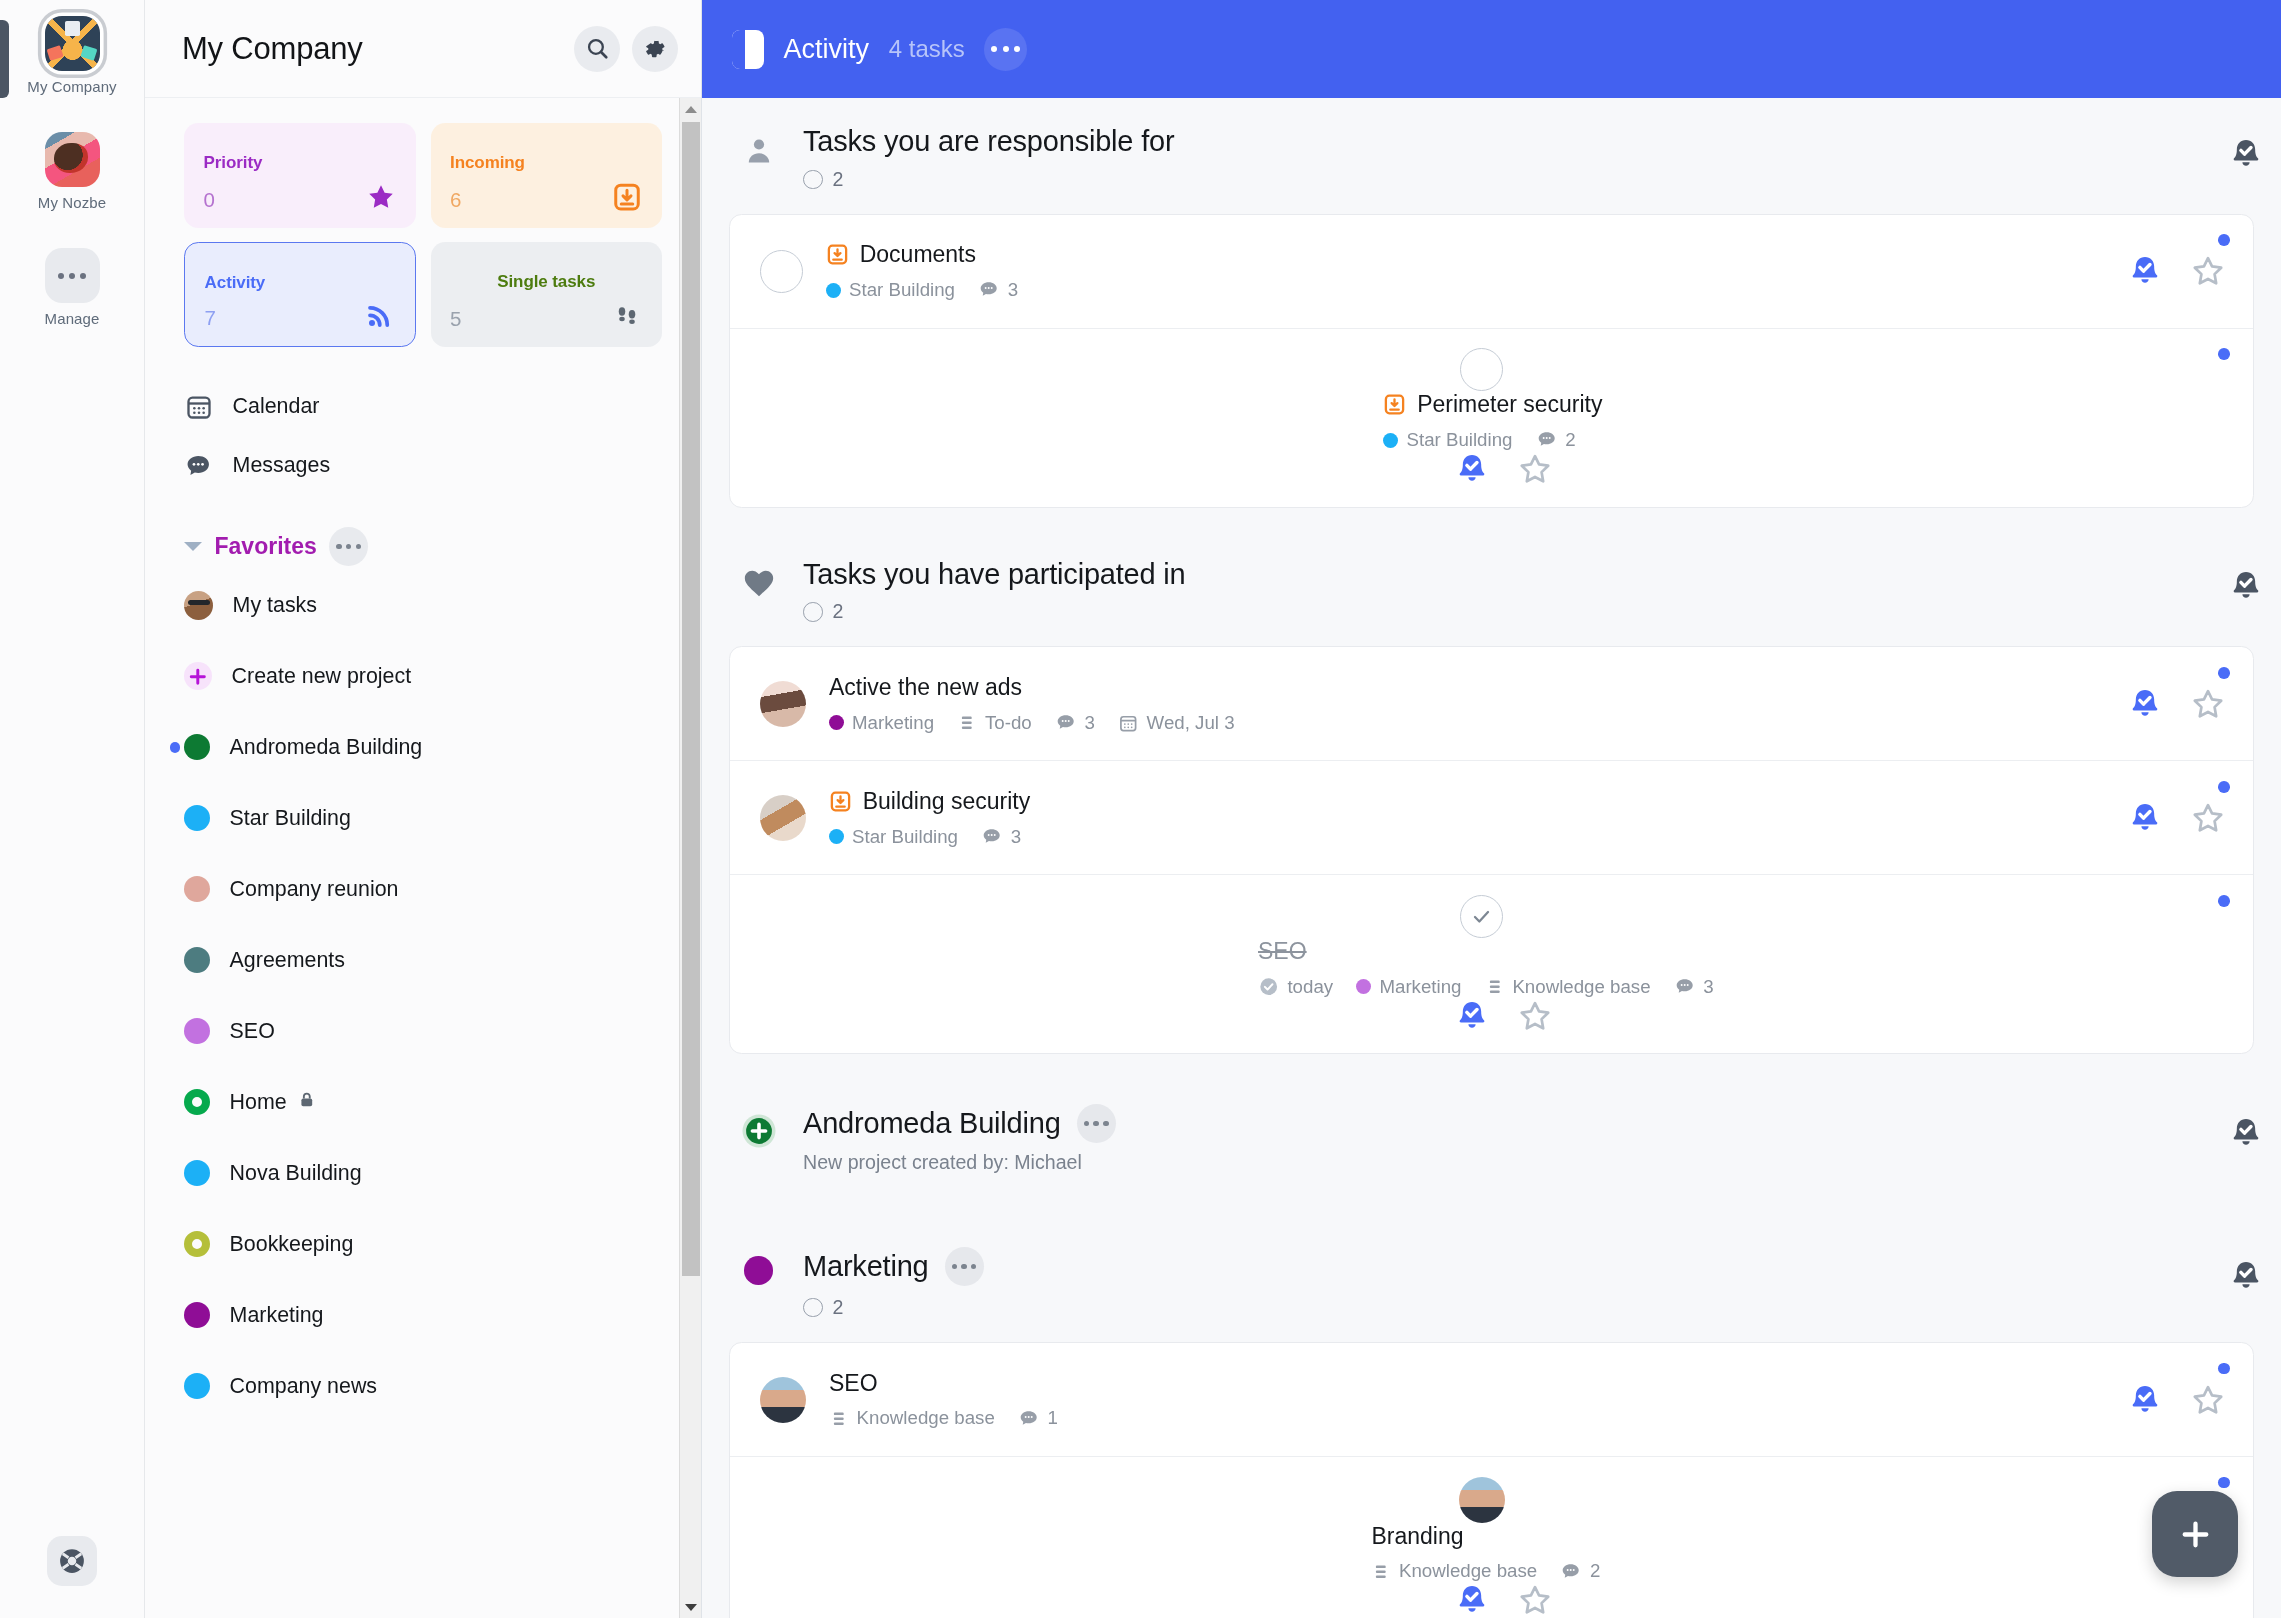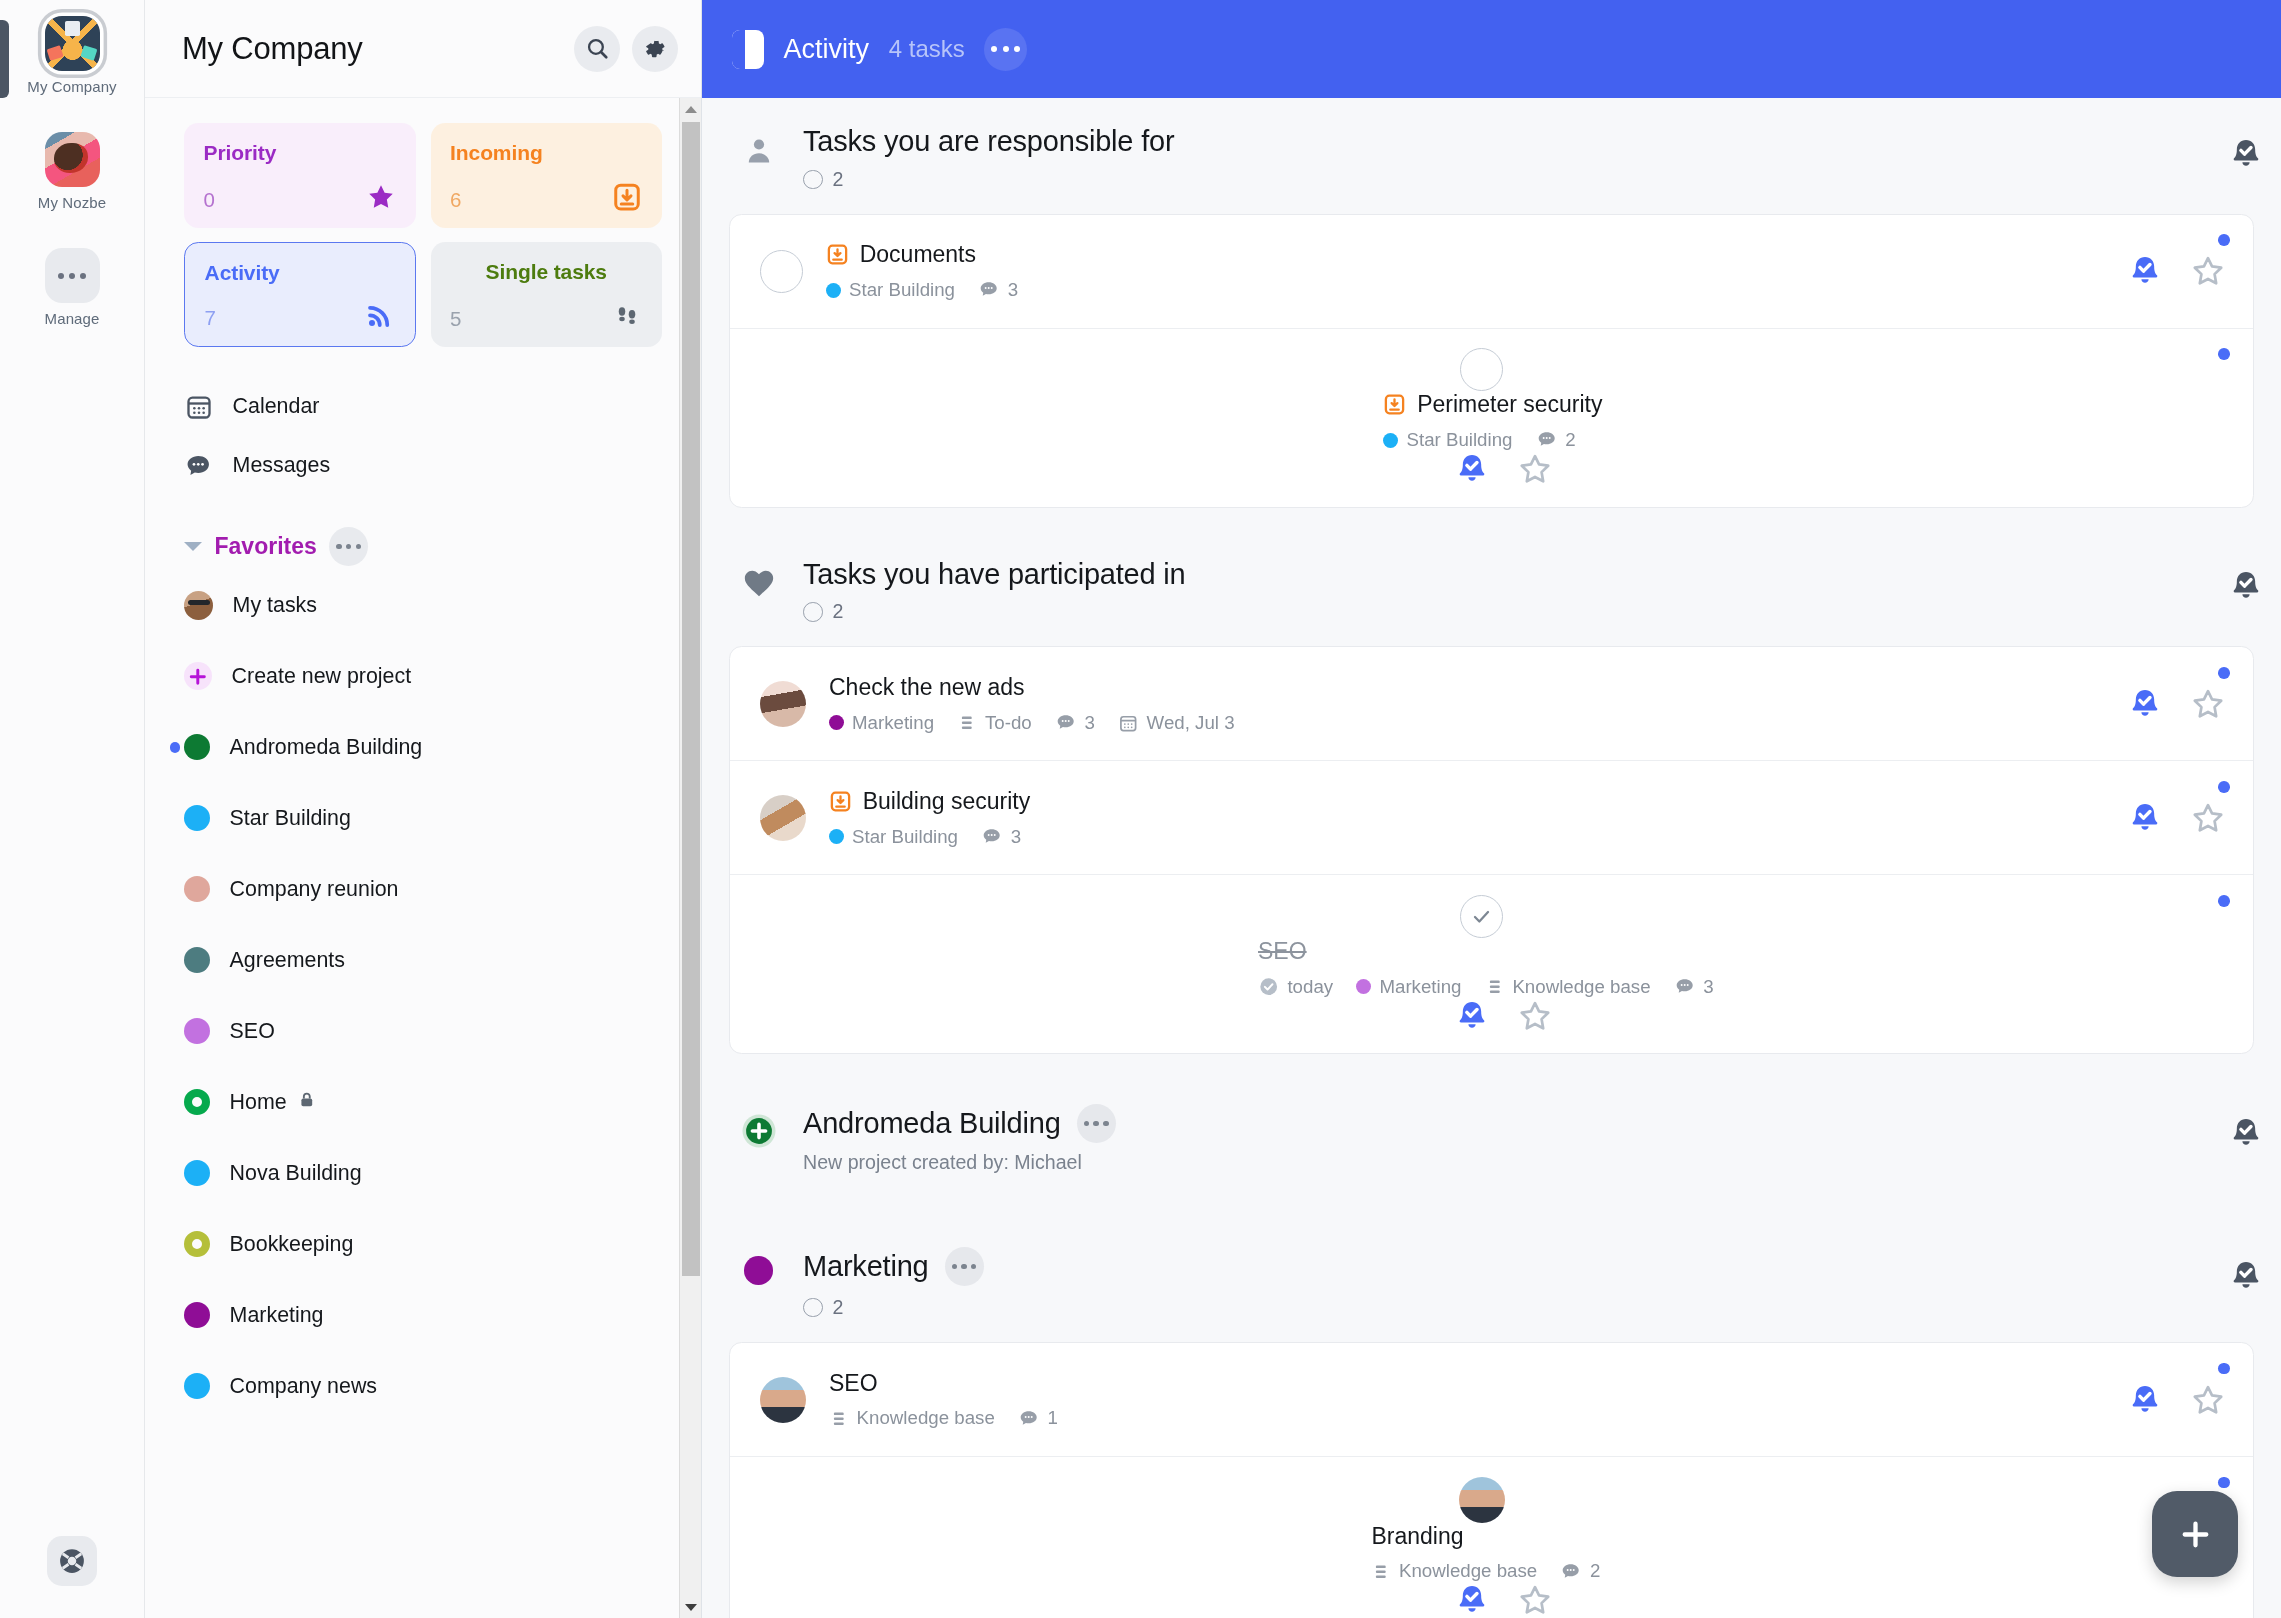--- a/index.html
+++ b/index.html
@@ -77,21 +77,21 @@
   .circ-btn {
     width: 46px; height: 46px; border-radius: 50%; background: #e9ebef;
     display:flex; align-items:center; justify-content:center; cursor:pointer;
   }
   .sb-scroll { flex: 1; overflow: hidden; padding: 0 0 0 0; position:relative;}
   .sb-inner { padding: 25px 39px 0 39px; }
 
   .tiles { display: grid; grid-template-columns: 1fr 1fr; gap: 14.3px 15px; }
   .tile { border-radius: 14.3px; padding: 18px 19.6px 16px 19.6px; height: 105px;
           display:flex; flex-direction:column; justify-content:space-between; cursor:pointer;}
-  .tile-name { font-size: 21px; font-weight: 600; letter-spacing:-0.1px;}
+  .tile-name { font-size: 17px; font-weight: 600; letter-spacing:-0.1px;margin-top:12px;}
   .tile-row { display:flex; align-items:flex-end; justify-content:space-between;}
   .tile-count { font-size: 20.5px; }
   .tile-priority { background: #f9eefb; }
   .tile-priority .tile-name { color: #9b2bc4; }
   .tile-priority .tile-count { color: #b572cf; }
   .tile-incoming { background: #fdf0e0; }
   .tile-incoming .tile-name { color: #f58220; }
   .tile-incoming .tile-count { color: #f0a863; }
   .tile-activity { background: #e9edfd; border: 1.8px solid #5b78f0; }
   .tile-activity .tile-name { color: #4a6cf7; }
@@ -581,21 +581,21 @@
       <path fill="#4b5563" d="M12 2.6c-3.6 0-6.1 2.7-6.1 6.2 0 3.6-.8 5-1.9 6.1-.5.5-.2 1.4.6 1.4h14.8c.8 0 1.1-.9.6-1.4-1.1-1.1-1.9-2.5-1.9-6.1 0-3.5-2.5-6.2-6.1-6.2z"></path>
       <path fill="#4b5563" d="M9.6 17.5h4.8c0 1.3-1.1 2.4-2.4 2.4s-2.4-1.1-2.4-2.4z"></path>
       <path d="M8.6 9.6l2.4 2.5 4.3-4.4" stroke="#fff" stroke-width="2.3" fill="none" stroke-linecap="round" stroke-linejoin="round"></path>
               </svg></div>
     </div>
     <div class="card">
             <div class="task-row">
     <span class="t-ava" style="background:linear-gradient(170deg,#f0dcd4 0 30%,#6b4b3e 30% 60%,#d8b9a8 60% 100%)"></span>
     <div class="t-body">
       <div class="t-name">
-        <span>Check the new ads</span>
+        <span>Active the new ads</span>
                 </div>
       <div class="t-meta">
                   <span class="mchip">
       <i class="mdot" style="background:#8f0d96"></i>
       <span>Marketing</span>
                   </span>
                   <span class="mchip">
                     <svg width="19.6" height="19.6" viewBox="0 0 24 24">
       <rect x="6" y="4.4" width="12" height="3.1" rx="1.2" fill="#979ea8"></rect>
       <rect x="6" y="10.4" width="12" height="3.1" rx="1.2" fill="#979ea8"></rect>

